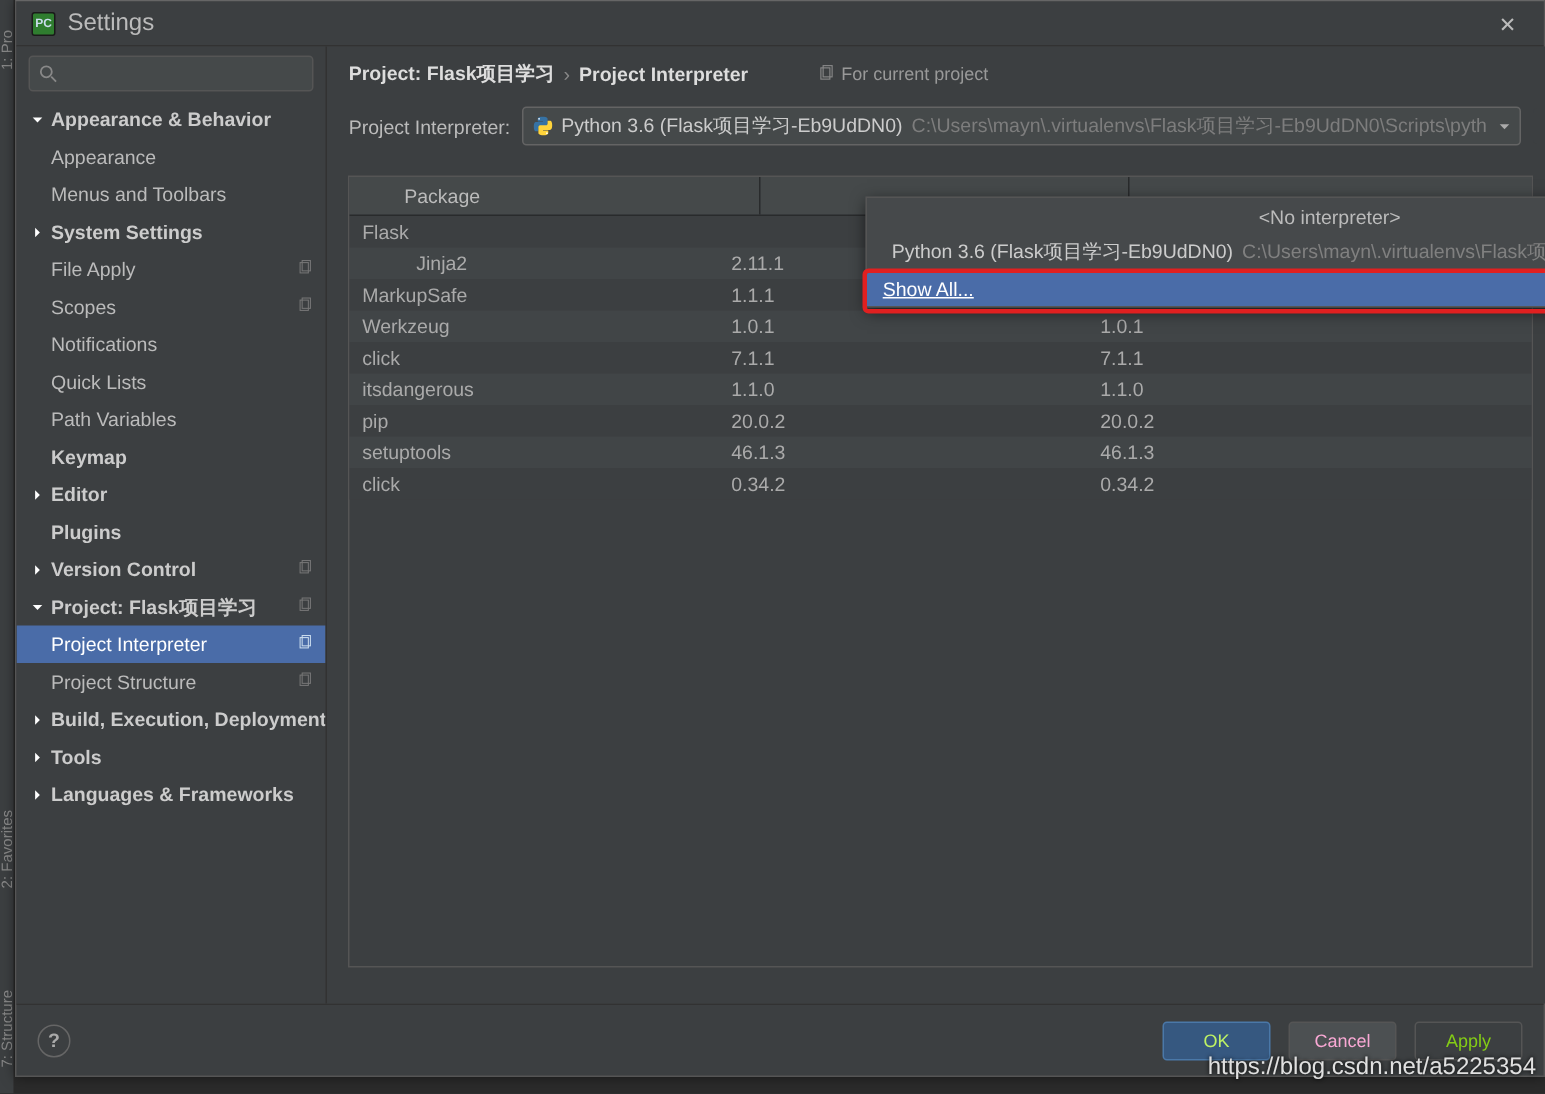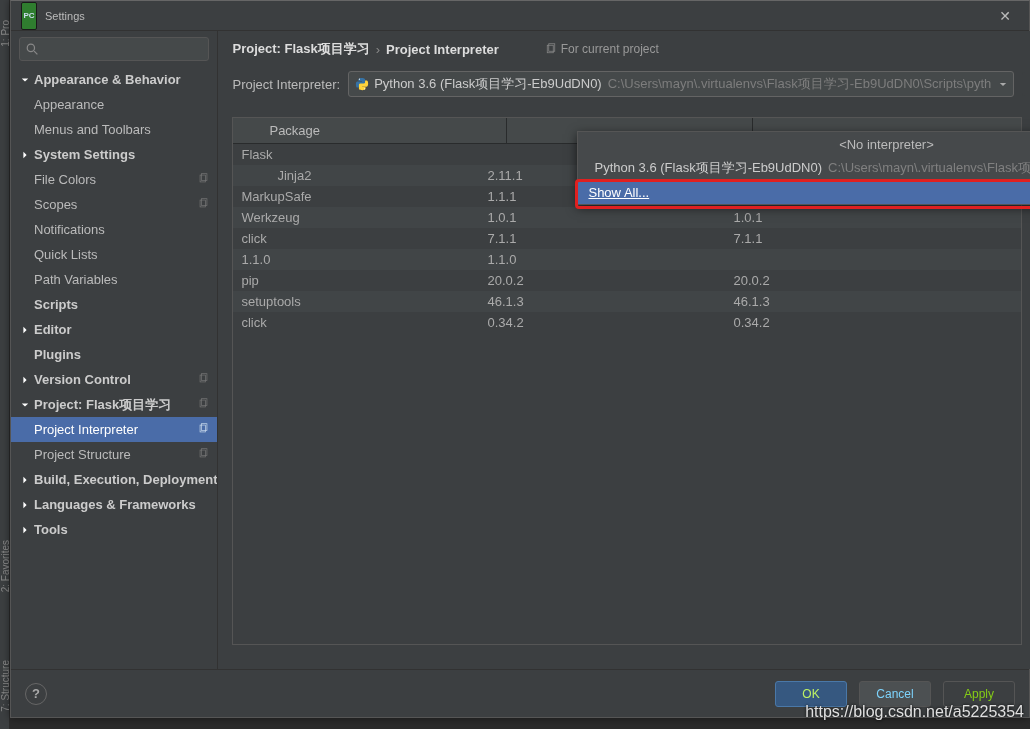--- a/index.html
+++ b/index.html
@@ -2,22 +2,22 @@
 <html><head>
 <meta charset="utf-8">
 <style>
   * { box-sizing: border-box; margin: 0; padding: 0; }
   html, body { width: 1030px; height: 729px; background: #2b2b2b; font-family: "Segoe UI", sans-serif; font-size: 13px; color: #bbb; overflow: hidden; }
   .app { position: relative; width: 1030px; height: 729px; }
   .left-gutter { position: absolute; left: 0; top: 0; width: 10px; height: 729px; background: #3c3f41; border-right: 1px solid #2b2b2b; }
   .left-gutter .rot { position: absolute; writing-mode: vertical-rl; transform: rotate(180deg); font-size: 10px; color: #888; }
   .dialog { position: absolute; left: 10px; top: 0; width: 1020px; height: 718px; background: #3c3f41; border: 1px solid #555; border-top: 1px solid #666; box-shadow: 0 0 8px rgba(0,0,0,.5); }
   .titlebar { height: 30px; display: flex; align-items: center; padding: 0 10px; border-bottom: 1px solid #323232; background: #3c3f41; }
-  .titlebar .icon { width: 16px; height: 28px; background: #2f7d2f; border: 1px solid #1a1a1a; border-radius: 2px; margin-right: 8px; display:flex; align-items:center; justify-content:center; font-size:8px; color:#cde; font-weight:bold;}
-  .titlebar .title { color: #bbb; font-size: 11px; flex: 1; }
+  .titlebar .icon { width: 16px; height: 16px; background: #2f7d2f; border: 1px solid #1a1a1a; border-radius: 2px; margin-right: 8px; display:flex; align-items:center; justify-content:center; font-size:8px; color:#cde; font-weight:bold;}
+  .titlebar .title { color: #bbb; font-size: 16px; flex: 1; }
   .titlebar .close { width: 28px; text-align: center; color: #bbb; font-size: 14px; cursor: pointer; }
   .body { display: flex; height: 638px; }
   .sidebar { width: 234px; background: #3c3f41; border-right: 1px solid #323232; display: flex; flex-direction: column; }
   .search { margin: 6px 8px 4px 8px; height: 24px; background: #45494a; border: 1px solid #555; border-radius: 3px; display: flex; align-items: center; padding: 0 6px; }
   .search svg { width: 13px; height: 13px; fill: #888; margin-right: 4px; }
   .search input { flex:1; background: transparent; border: none; outline: none; color: #bbb; font-size: 12px; }
   .tree { flex: 1; overflow: auto; padding-top: 2px; }
   .tree-item { display: flex; align-items: center; height: 25px; padding-left: 8px; cursor: pointer; white-space: nowrap; position: relative; }
   .tree-item.selected { background: #4a6ca8; color: #fff; }
   .tree-item .arrow { width: 12px; height: 12px; display: inline-flex; align-items: center; justify-content: center; margin-right: 3px; }
@@ -48,21 +48,21 @@
   .pkg-area { margin: 16px 34px 0 14px; border: 1px solid #555; background: #3c3f41; height: 528px; position: relative; }
   .pkg-header { height: 26px; display: flex; align-items: center; background: #45494a; border-bottom: 1px solid #292b2c; padding-left: 28px; }
   .pkg-header .col { padding-left: 8px; color: #bbb; border-right: 1px solid #292b2c; height: 100%; display: flex; align-items: center; }
   .pkg-rows { }
   .pkg-row { display: flex; height: 21px; align-items: center; }
   .pkg-row:nth-child(odd){ background:#3c3f41;} .pkg-row:nth-child(even){ background:#414547;}
   .pkg-row .cell { padding-left: 8px; color: #aaa; overflow:hidden; }
   .footer { height: 48px; border-top: 1px solid #323232; display: flex; align-items: center; padding: 0 14px; gap: 12px; }
   .help { width:22px; height:22px; border-radius:50%; border:1px solid #666; display:flex; align-items:center; justify-content:center; color:#aaa; font-weight:bold; cursor:pointer; }
   .spacer { flex:1; }
-  .btn { height: 26px; min-width: 72px; padding: 0 14px; border-radius: 3px; border: 1px solid #555; background: #4c5052; color: #7dd3fc; font-size: 12px; cursor: pointer; }
+  .btn { height: 26px; min-width: 72px; padding: 0 14px; border-radius: 3px; border: 1px solid #555; background: #4c5052; color: #f9a8d4; font-size: 12px; cursor: pointer; }
   .btn.primary { background: #365880; border-color: #4a78a8; color: #bef264; }
   .btn.disabled { color: #84cc16; background:#3c3f41; cursor: default; }
   .watermark { position: absolute; right: 6px; bottom: 8px; color: #e0e0e0; font-size: 16px; text-shadow: 0 0 3px #000; pointer-events:none; }
   
   .popup { position: absolute; background: #46494b; border: 1px solid #555; box-shadow: 0 3px 10px rgba(0,0,0,.6); }
   .popup .row { height: 24px; display: flex; align-items: center; padding: 0 10px; gap: 6px; white-space: nowrap; cursor:pointer; }
   .popup .row .py { width:14px; height:14px; }
   .popup .row .txt { color:#ccc; }
   .popup .row .path { color:#808080; }
   .popup .row.centered .txt { width:100%; text-align:center; color:#bbb; }
@@ -115,21 +115,21 @@
             <div class="tree-item l1 bold">
               <span class="arrow">
                 <svg viewBox="0 0 10 10">
                   <path d="M3 1l4 4-4 4z"></path>
                 </svg>
               </span>
               <span class="label">System Settings</span>
             </div>
             <div class="tree-item l1">
               <span class="arrow"></span>
-              <span class="label">File Colors</span>
+              <span class="label">File Apply</span>
               <span class="copy"><svg width="11" height="11" viewBox="0 0 16 16">
                   <rect x="3" y="3" width="8" height="10" fill="none" stroke="currentColor"></rect>
                   <rect x="5" y="1" width="8" height="10" fill="none" stroke="currentColor"></rect>
                 </svg></span>
             </div>
             <div class="tree-item l1">
               <span class="arrow"></span>
               <span class="label">Scopes</span>
               <span class="copy"><svg width="11" height="11" viewBox="0 0 16 16">
                   <rect x="3" y="3" width="8" height="10" fill="none" stroke="currentColor"></rect>
@@ -143,21 +143,21 @@
             <div class="tree-item l1">
               <span class="arrow"></span>
               <span class="label">Quick Lists</span>
             </div>
             <div class="tree-item l1">
               <span class="arrow"></span>
               <span class="label">Path Variables</span>
             </div>
             <div class="tree-item l0 bold">
               <span class="arrow"></span>
-              <span class="label">Scripts</span>
+              <span class="label">Keymap</span>
             </div>
             <div class="tree-item l0 bold">
               <span class="arrow">
                 <svg viewBox="0 0 10 10">
                   <path d="M3 1l4 4-4 4z"></path>
                 </svg>
               </span>
               <span class="label">Editor</span>
             </div>
             <div class="tree-item l0 bold">
@@ -211,29 +211,29 @@
                 </svg>
               </span>
               <span class="label">Build, Execution, Deployment</span>
             </div>
             <div class="tree-item l0 bold">
               <span class="arrow">
                 <svg viewBox="0 0 10 10">
                   <path d="M3 1l4 4-4 4z"></path>
                 </svg>
               </span>
+              <span class="label">Tools</span>
+            </div>
+            <div class="tree-item l0 bold">
+              <span class="arrow">
+                <svg viewBox="0 0 10 10">
+                  <path d="M3 1l4 4-4 4z"></path>
+                </svg>
+              </span>
               <span class="label">Languages &amp; Frameworks</span>
-            </div>
-            <div class="tree-item l0 bold">
-              <span class="arrow">
-                <svg viewBox="0 0 10 10">
-                  <path d="M3 1l4 4-4 4z"></path>
-                </svg>
-              </span>
-              <span class="label">Tools</span>
             </div>
           </div>
       </div>
 
       <div class="content">
         <div class="breadcrumb">
           <strong>Project: Flask项目学习</strong>
           <span class="sep">›</span>
           <span class="sub">Project Interpreter</span>
           <span class="hint">
@@ -291,20 +291,21 @@
                 <div class="cell" style="width:246px;">Werkzeug</div>
                 <div class="cell" style="width:246px;">1.0.1</div>
                 <div class="cell" style="flex:1;">1.0.1</div>
               </div>
               <div class="pkg-row">
                 <div class="cell" style="width:246px;">click</div>
                 <div class="cell" style="width:246px;">7.1.1</div>
                 <div class="cell" style="flex:1;">7.1.1</div>
               </div>
               <div class="pkg-row">
+                <div class="cell" style="width:246px;">itsdangerous</div>
                 <div class="cell" style="width:246px;">1.1.0</div>
                 <div class="cell" style="flex:1;">1.1.0</div>
               </div>
               <div class="pkg-row">
                 <div class="cell" style="width:246px;">pip</div>
                 <div class="cell" style="width:246px;">20.0.2</div>
                 <div class="cell" style="flex:1;">20.0.2</div>
               </div>
               <div class="pkg-row">
                 <div class="cell" style="width:246px;">setuptools</div>

